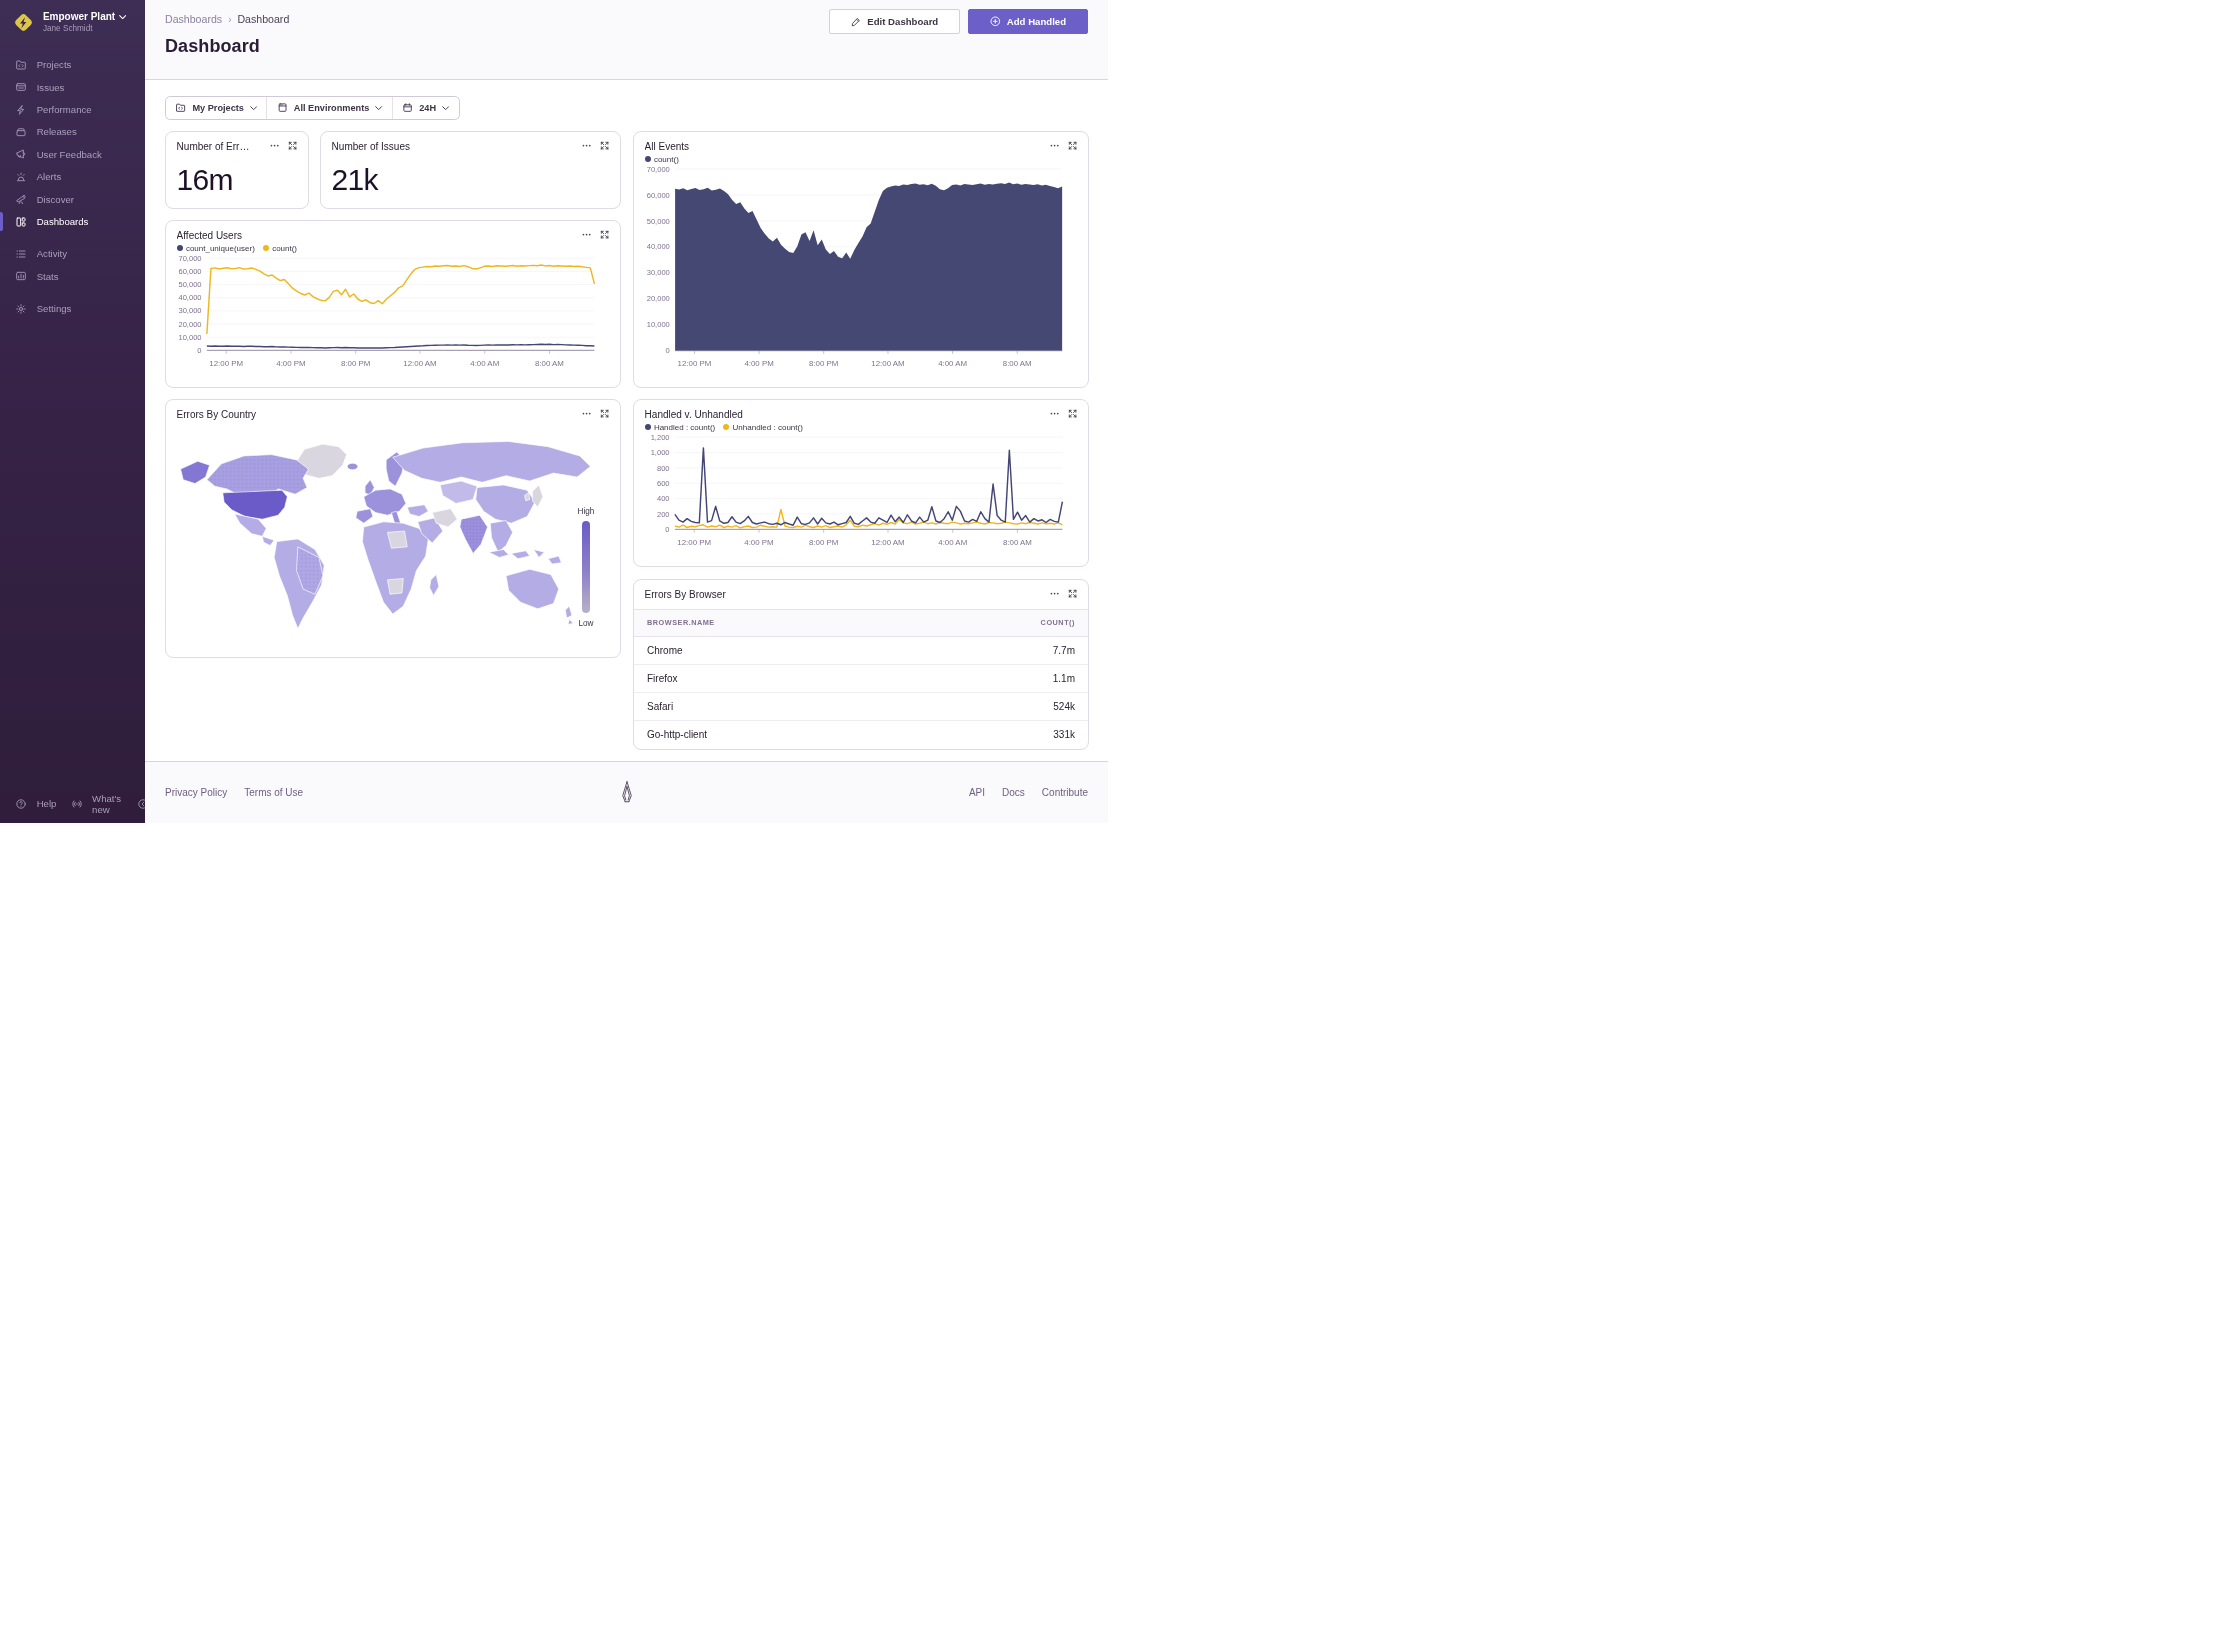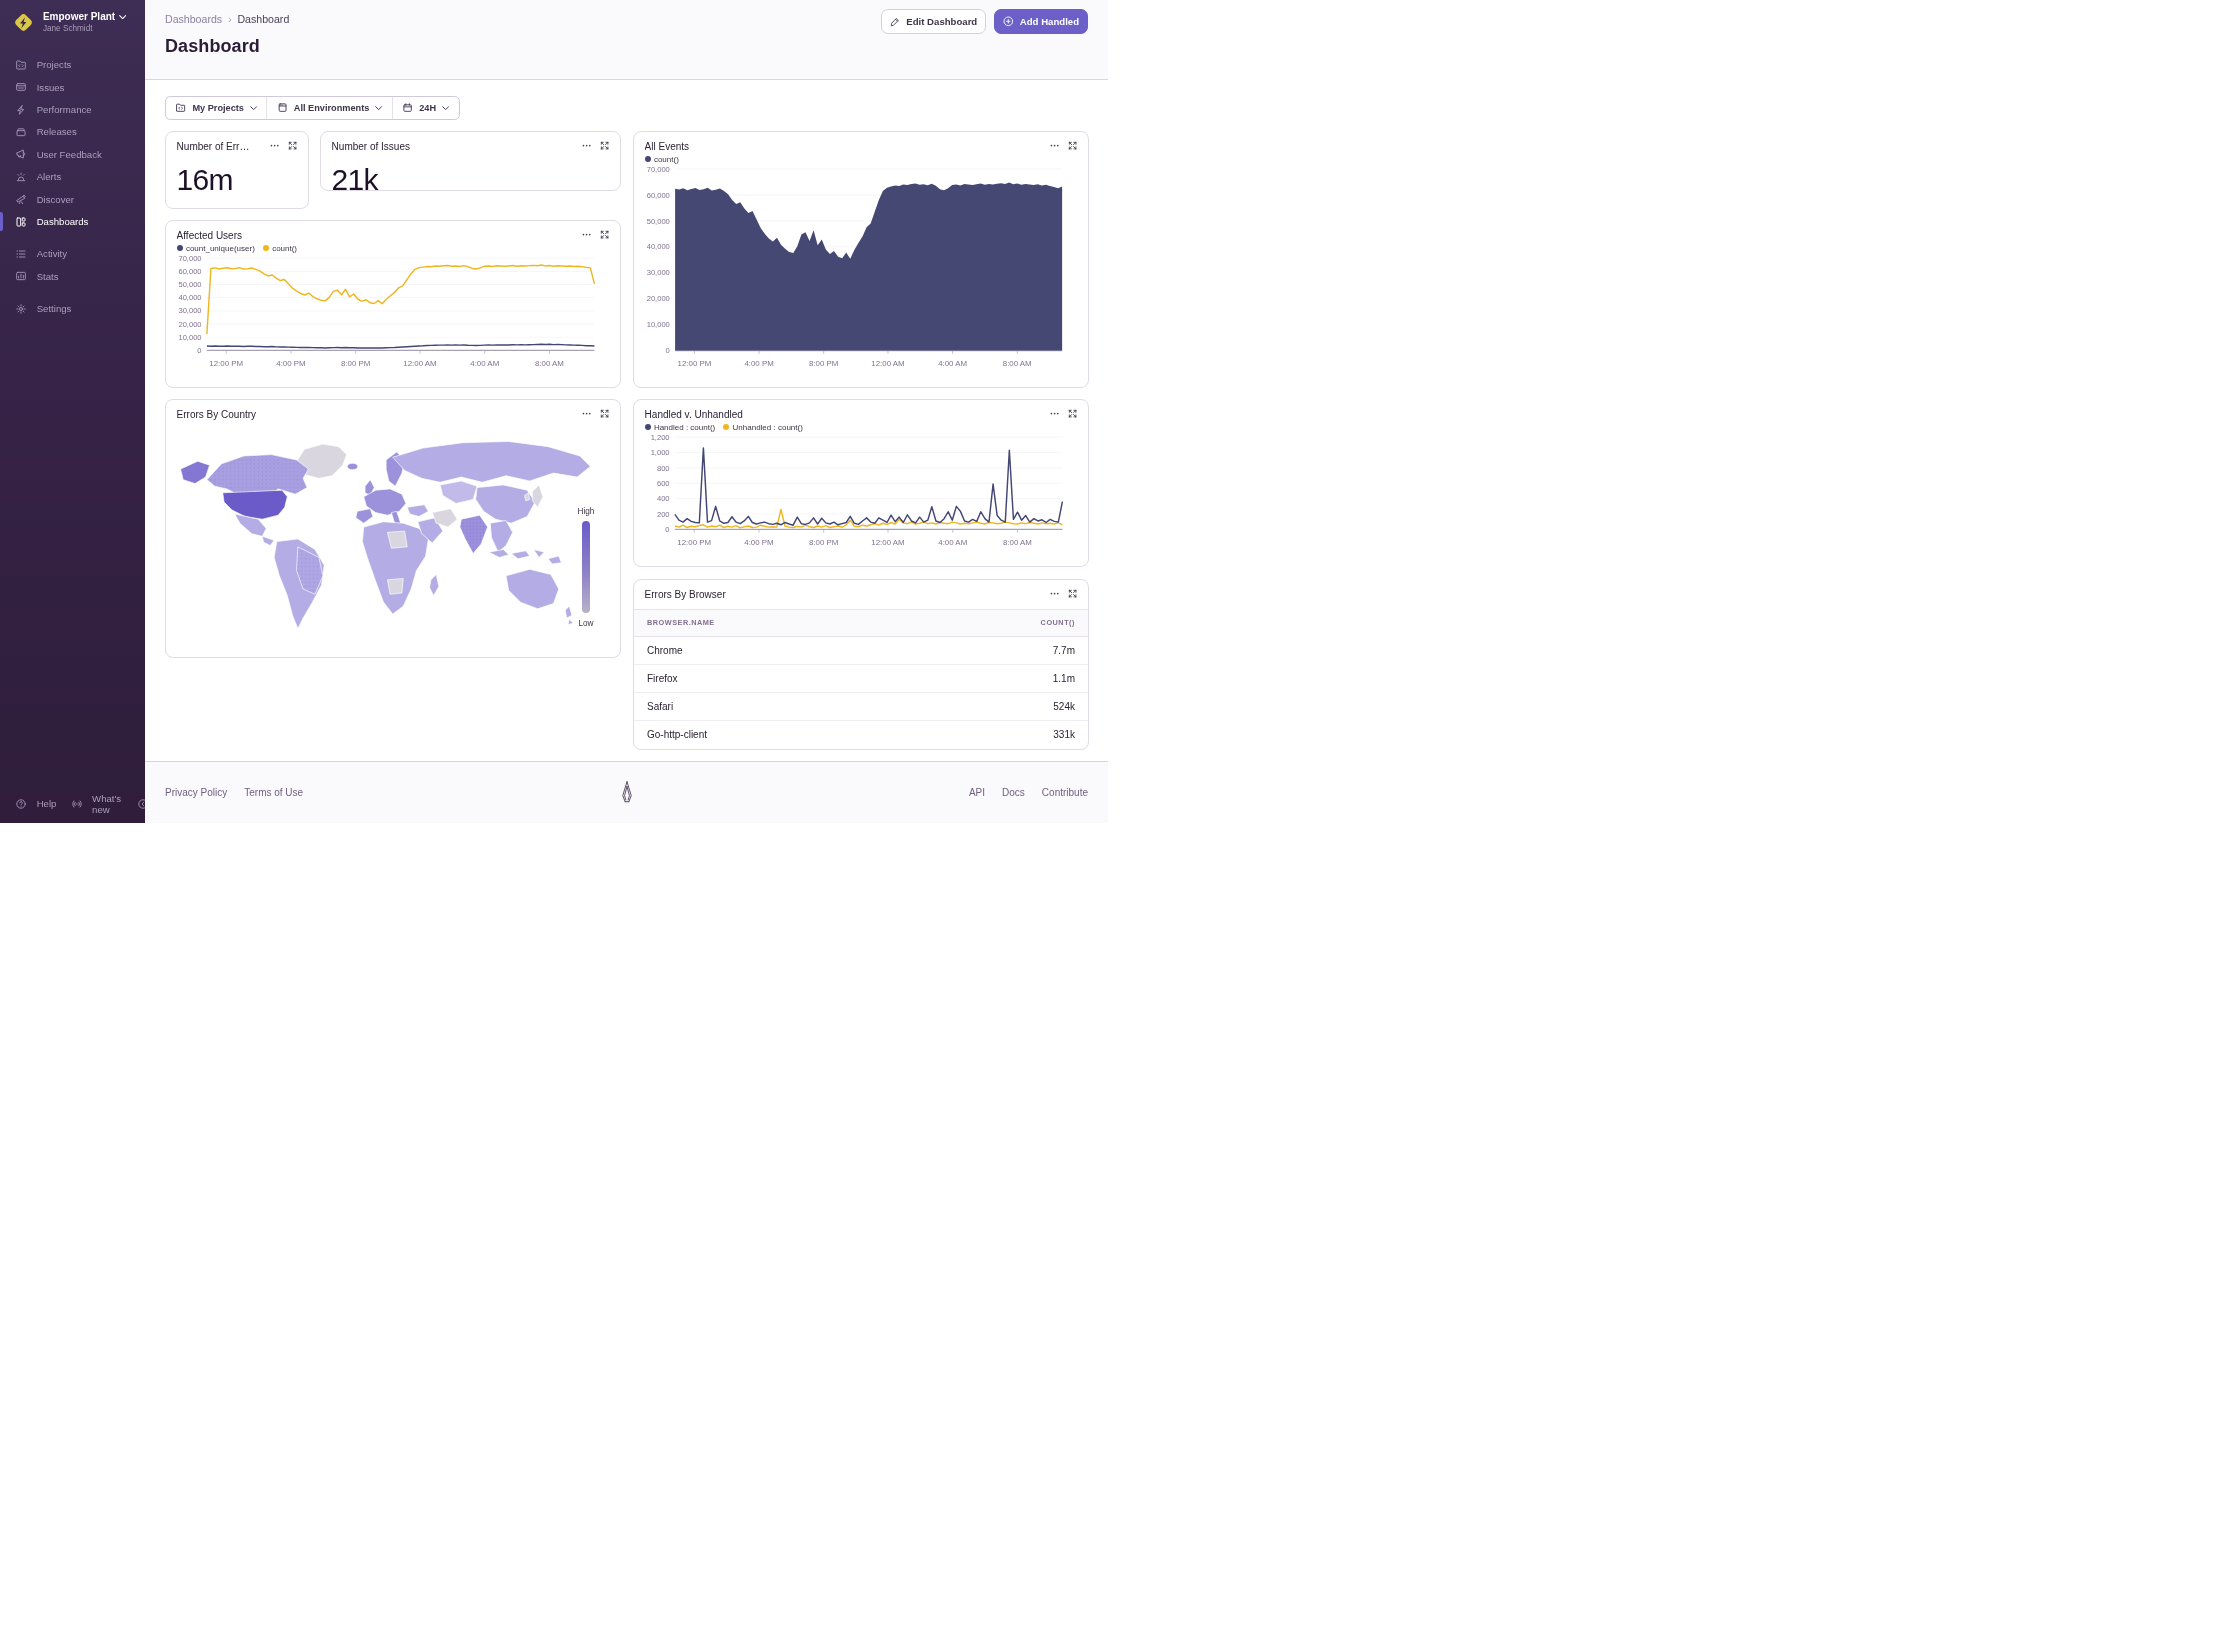--- a/index.html
+++ b/index.html
@@ -28,21 +28,21 @@
 
   
   .main{flex:1;display:flex;flex-direction:column;background:#fff;min-width:0;}
   .pagehead{background:#FAF9FB;border-bottom:0.7px solid #DAD5DF;padding:13px 20px 11.2px 20px;position:relative;height:80px;box-sizing:border-box;}
   .breadcrumb{display:flex;align-items:center;gap:6px;font-size:10.6px;}
   .bc-link{color:#8D81A0;cursor:pointer;}
   .bc-sep{color:#A79DB5;font-size:10px;}
   .bc-cur{color:#4D4158;}
   .page-title{font-size:18px;font-weight:700;color:#2B1D38;margin-top:11.2px;letter-spacing:0.1px;}
   .head-actions{position:absolute;top:9.2px;right:20px;display:flex;gap:8px;}
-  .btn{display:flex;align-items:center;gap:6px;height:25px;padding:0 8px;border-radius:7px;font-size:9.6px;font-weight:700;cursor:pointer;box-sizing:border-box;}
+  .btn{display:flex;align-items:center;gap:6px;height:25px;padding:0 21px;border-radius:2px;font-size:9.6px;font-weight:700;cursor:pointer;box-sizing:border-box;}
   .btn-white{background:#fff;border:0.7px solid #D5CFDC;color:#3E3446;}
   .btn-purple{background:#6C5FC7;border:0.7px solid #6C5FC7;color:#fff;}
 
   .content{flex:1;position:relative;}
   .filterbar{display:inline-flex;align-items:stretch;margin:16px 0 0 20px;border:0.7px solid #D0C9D8;border-radius:5.3px;background:#fff;height:24px;box-sizing:border-box;}
   .filter-seg{display:flex;align-items:center;gap:6px;padding:0 9.2px;font-size:9.2px;font-weight:700;color:#3E3446;cursor:pointer;}
   .filter-seg + .filter-seg{border-left:0.7px solid #E5E0EA;}
   .filter-seg svg{stroke:#473B54;}
   .chev{stroke:#6F6480;}
 
@@ -318,21 +318,21 @@
                   </g>
                 </svg>
               <svg width="9.2" height="9.2" viewBox="0 0 14 14" fill="none" stroke-width="1.4" stroke-linecap="round" stroke-linejoin="round">
                   <path d="M5.6 5.6 2 2M2 2h3M2 2v3M8.4 5.6 12 2M12 2H9M12 2v3M5.6 8.4 2 12M2 12h3M2 12v-3M8.4 8.4 12 12M12 12H9M12 12v-3"></path>
                 </svg>
             </div>
           </div>
           <div class="big-value">16m</div>
         </div>
 
-        <div class="card" style="left:155px;top:0;width:301px;height:60px;">
+        <div class="card" style="left:155px;top:0;width:301px;height:78px;">
           <div class="card-head">
             <div class="card-title">Number of Issues</div>
             <div class="card-actions">
               <svg width="9.2" height="9.2" viewBox="0 0 14 14">
                   <g fill="#4A4458" stroke="none">
                     <circle cx="2.2" cy="7" r="1.3"></circle>
                     <circle cx="7" cy="7" r="1.3"></circle>
                     <circle cx="11.8" cy="7" r="1.3"></circle>
                   </g>
                 </svg>

